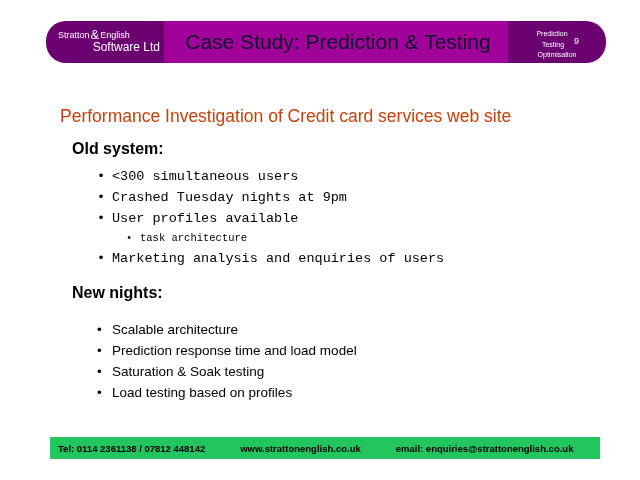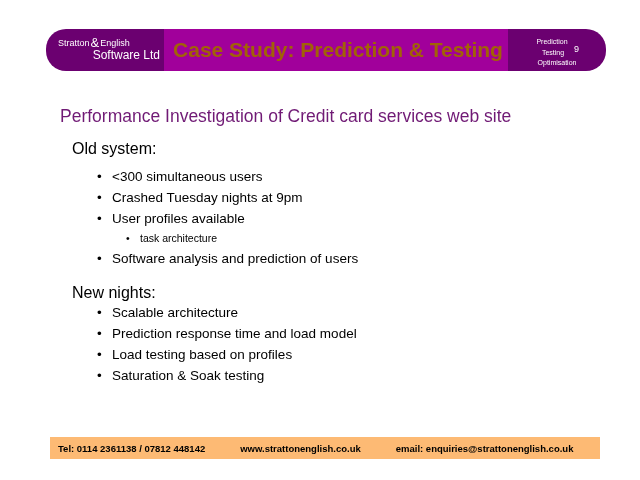--- a/index.html
+++ b/index.html
@@ -13,21 +13,21 @@
     background: #ffffff;
     font-family: "Liberation Sans", sans-serif;
     overflow: hidden;
     position: relative;
   }
 
   
   #header-banner {
     position: absolute;
     left: 46px;
-    top: 29px;
+    top: 21px;
     width: 560px;
     height: 42px;
   }
   .banner-logo-panel {
     position: absolute;
     left: 0;
     top: 0;
     width: 122px;
     height: 42px;
     background: #6B0070;
@@ -80,24 +80,23 @@
 
   #banner-title {
     position: absolute;
     left: 118px;
     top: 0;
     width: 348px;
     height: 42px;
     display: flex;
     align-items: center;
     justify-content: center;
-    color: #a16207;
+    color: #0f172a;
     font-size: 21px;
     white-space: nowrap;
-    font-weight: bold;
   }
 
   .banner-tagline {
     position: absolute;
     left: 470px;
     top: 8px;
     width: 72px;
     color: #ffffff;
     font-size: 7px;
     line-height: 1.5;
@@ -113,41 +112,41 @@
     color: #ffffff;
     font-size: 9px;
   }
 
   
   #slide-heading {
     position: absolute;
     left: 60px;
     top: 106px;
     font-size: 17.5px;
-    color: #701a75;
+    color: #c2410c;
     white-space: nowrap;
   }
 
   .section-title {
     position: absolute;
     font-size: 16px;
-    font-weight: normal;
+    font-weight: bold;
     color: #000000;
   }
   #old-system-title { left: 72px; top: 140px; }
   #new-system-title { left: 72px; top: 284px; }
 
   .bullet-list {
     position: absolute;
     margin: 0;
     padding: 0;
     list-style: none;
   }
-  #old-system-list { left: 96px; top: 166px; }
-  #new-system-list { left: 96px; top: 302px; }
+  #old-system-list { left: 96px; top: 166px; font-family: Liberation Mono, monospace; }
+  #new-system-list { left: 96px; top: 319px; }
 
   .bullet-item {
     font-size: 13.5px;
     color: #000000;
     line-height: 21px;
     white-space: nowrap;
     position: relative;
     padding-left: 16px;
   }
   .bullet-item::before {
@@ -165,21 +164,21 @@
     left: 30px;
   }
 
   
   #footer-bar {
     position: absolute;
     left: 50px;
     top: 437px;
     width: 550px;
     height: 22px;
-    background: #fdba74;
+    background: #22c55e;
     display: flex;
     align-items: center;
     font-size: 9.5px;
     font-weight: bold;
     color: #000000;
   }
   .footer-tel { padding-left: 8px; white-space: nowrap; }
   .footer-web { padding-left: 35px; white-space: nowrap; }
   .footer-email { padding-left: 35px; white-space: nowrap; }
 </style>
@@ -212,29 +211,29 @@
 
 <div id="slide-heading">Performance Investigation of Credit card services web site</div>
 
 <div class="section-title" id="old-system-title">Old system:</div>
 
 <ul class="bullet-list" id="old-system-list">
   <li class="bullet-item">&lt;300 simultaneous users</li>
   <li class="bullet-item">Crashed Tuesday nights at 9pm</li>
   <li class="bullet-item">User profiles available</li>
   <li class="bullet-item sub">task architecture</li>
-  <li class="bullet-item">Software analysis and prediction of users</li>
+  <li class="bullet-item">Marketing analysis and enquiries of users</li>
 </ul>
 
 <div class="section-title" id="new-system-title">New nights:</div>
 
 <ul class="bullet-list" id="new-system-list">
   <li class="bullet-item">Scalable architecture</li>
   <li class="bullet-item">Prediction response time and load model</li>
+  <li class="bullet-item">Saturation &amp; Soak testing</li>
   <li class="bullet-item">Load testing based on profiles</li>
-  <li class="bullet-item">Saturation &amp; Soak testing</li>
 </ul>
 
 <div id="footer-bar">
   <span class="footer-tel">Tel: 0114 2361138 / 07812 448142</span>
   <span class="footer-web">www.strattonenglish.co.uk</span>
   <span class="footer-email">email: enquiries@strattonenglish.co.uk</span>
 </div>
 
 </body></html>

